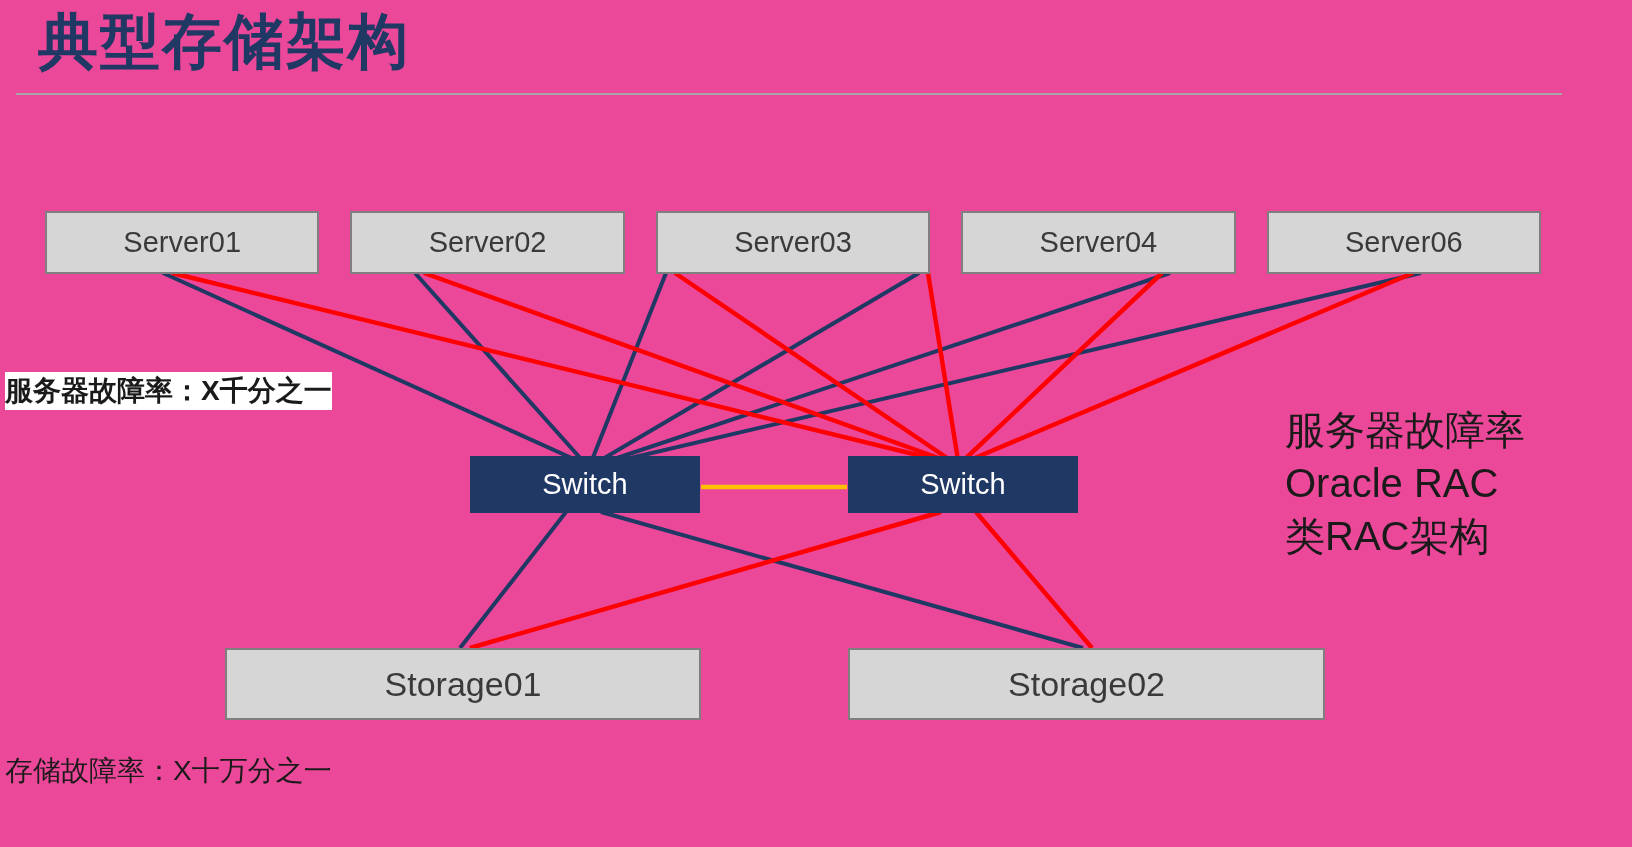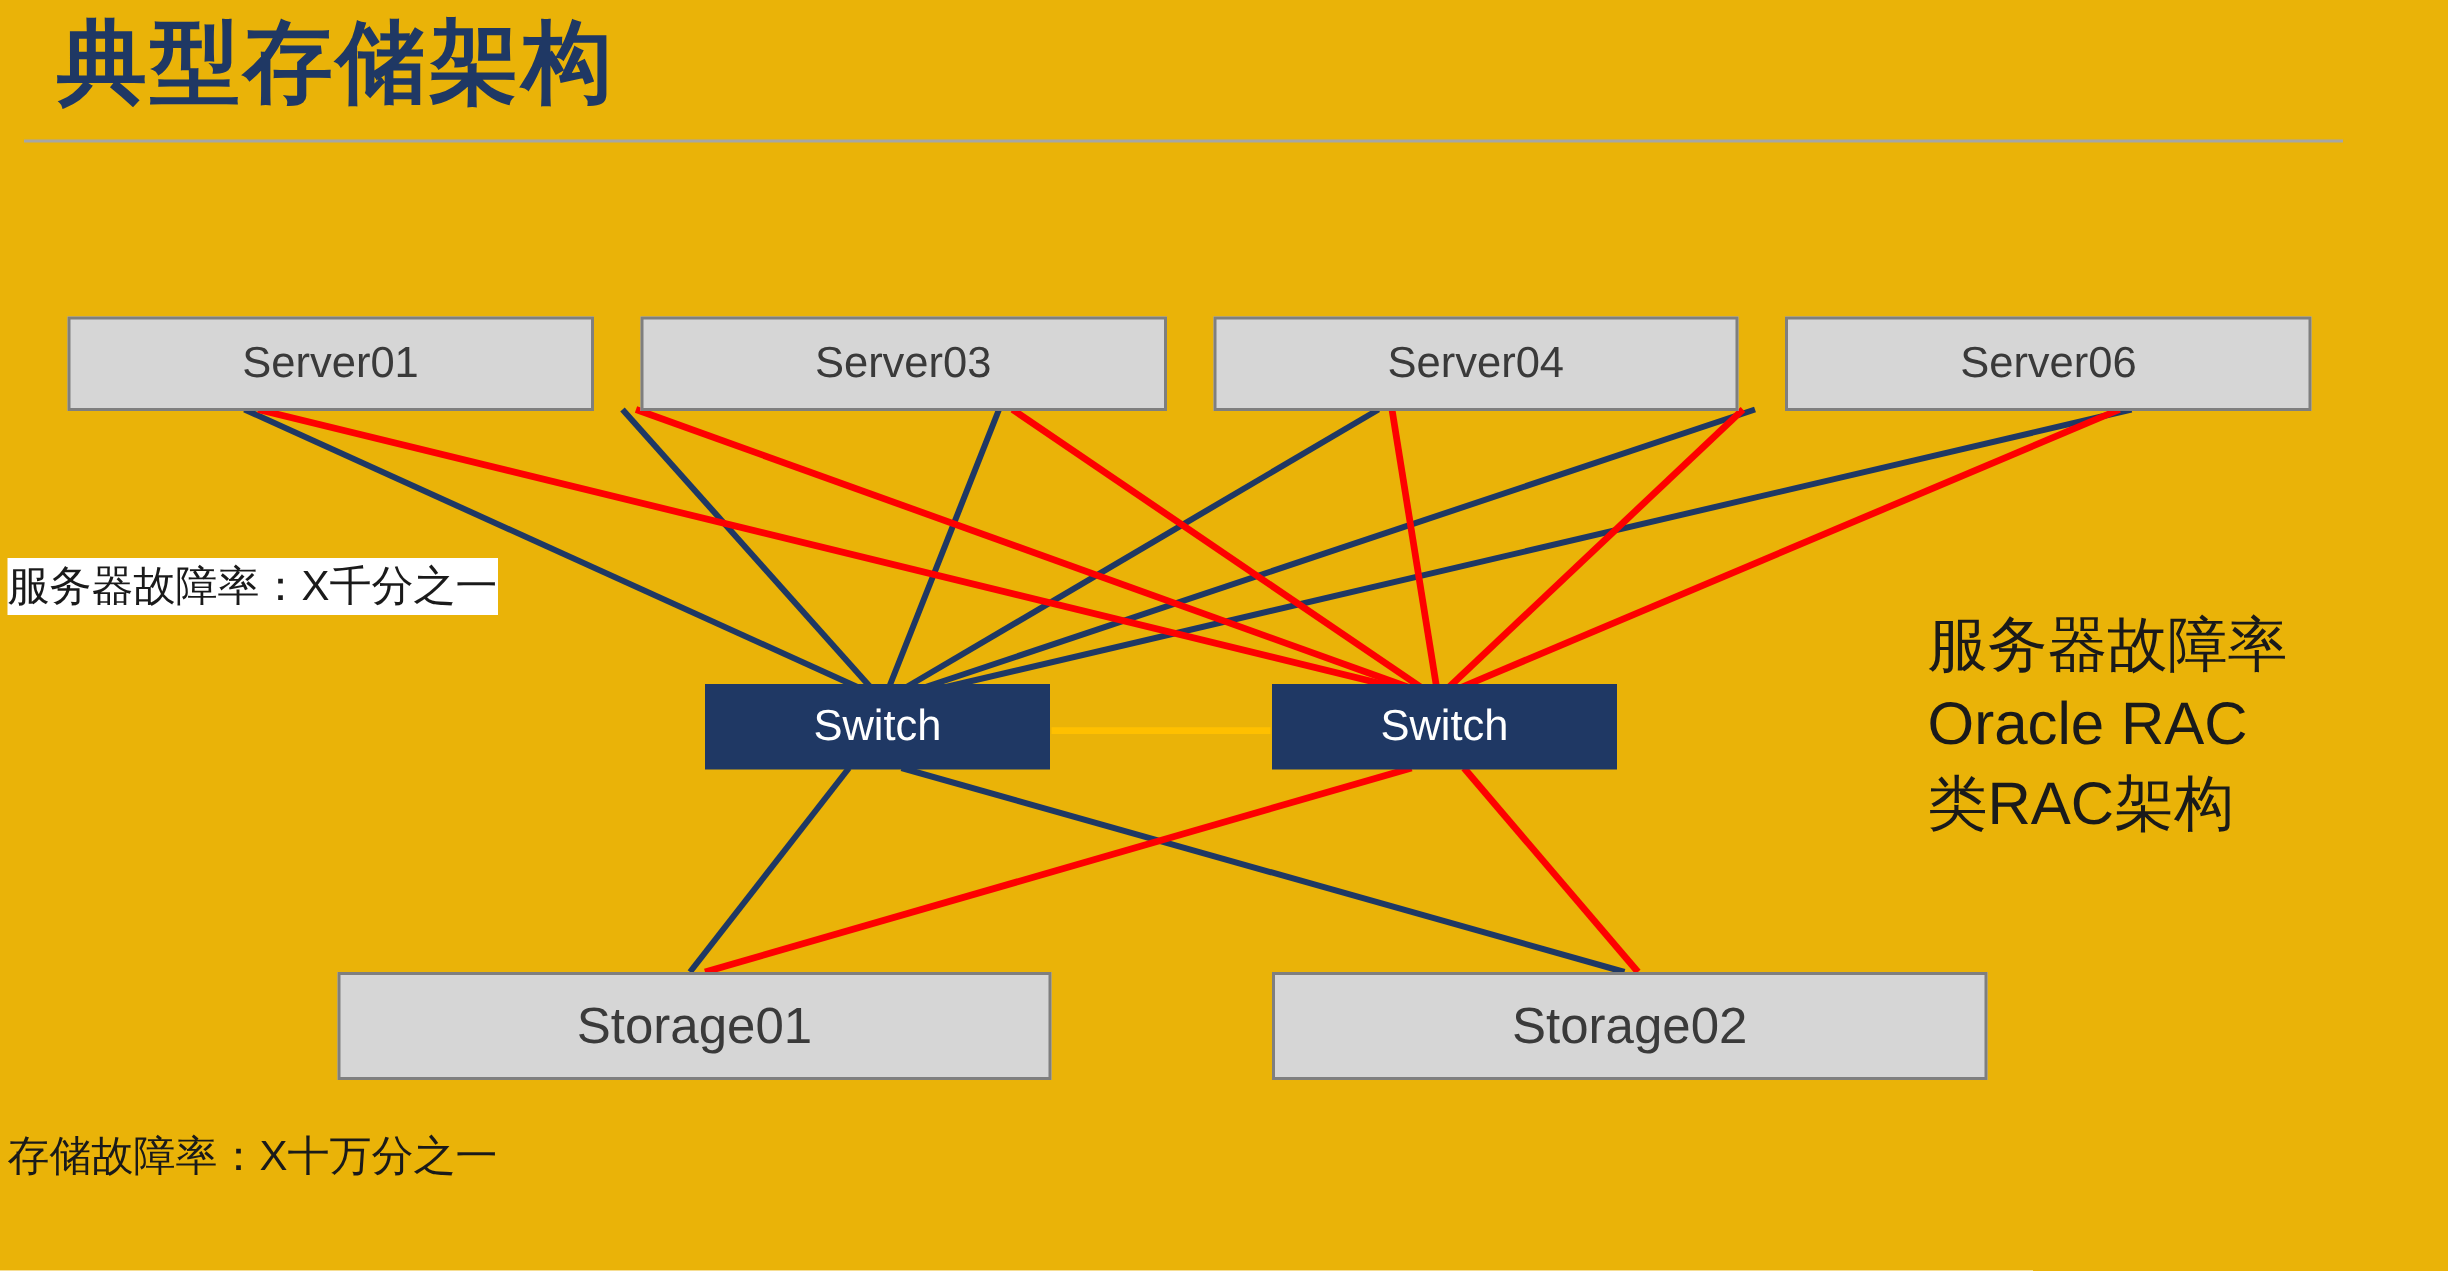--- a/index.html
+++ b/index.html
@@ -5,21 +5,21 @@
   html, body {
     margin: 0;
     padding: 0;
     background: #ffffff;
     font-family: "Liberation Sans", "DejaVu Sans", sans-serif;
   }
   .slide {
     position: relative;
     width: 1632px;
     height: 847px;
-    background: #eab308;
+    background: #ec4899;
     overflow: hidden;
   }
   .page-title {
     position: absolute;
     left: 38px;
     top: 2px;
     margin: 0;
     font-size: 60px;
     font-weight: 700;
     letter-spacing: 2px;
@@ -89,21 +89,21 @@
   }
   .storage-1 { left: 225px; width: 476px; }
   .storage-2 { left: 848px; width: 477px; }
   .annotation {
     position: absolute;
     z-index: 2;
     color: #1a1a1a;
     font-size: 28px;
     white-space: nowrap;
   }
-  .server-failure { left: 5px; top: 372px; background: #ffffff; }
+  .server-failure { left: 5px; top: 372px; background: #ffffff; font-weight: bold; }
   .storage-failure { left: 5px; top: 752px; }
   .cluster-note {
     position: absolute;
     left: 1285px;
     top: 404px;
     z-index: 2;
     color: #1a1a1a;
     font-size: 40px;
     line-height: 1.32;
   }
@@ -135,20 +135,21 @@
     <line class="orange" x1="701" y1="487" x2="847" y2="487"></line>
 
     <line class="navy" x1="566" y1="512" x2="460" y2="648"></line>
     <line class="navy" x1="601" y1="512" x2="1083" y2="648"></line>
     <line class="red" x1="941" y1="512" x2="470" y2="648"></line>
     <line class="red" x1="976" y1="512" x2="1092" y2="648"></line>
   </svg>
 
   <div class="server-row">
     <div class="node gray-box">Server01</div>
+    <div class="node gray-box">Server02</div>
     <div class="node gray-box">Server03</div>
     <div class="node gray-box">Server04</div>
     <div class="node gray-box">Server06</div>
   </div>
 
   <div class="node switch-box switch-1">Switch</div>
   <div class="node switch-box switch-2">Switch</div>
 
   <div class="node gray-box storage-box storage-1">Storage01</div>
   <div class="node gray-box storage-box storage-2">Storage02</div>

